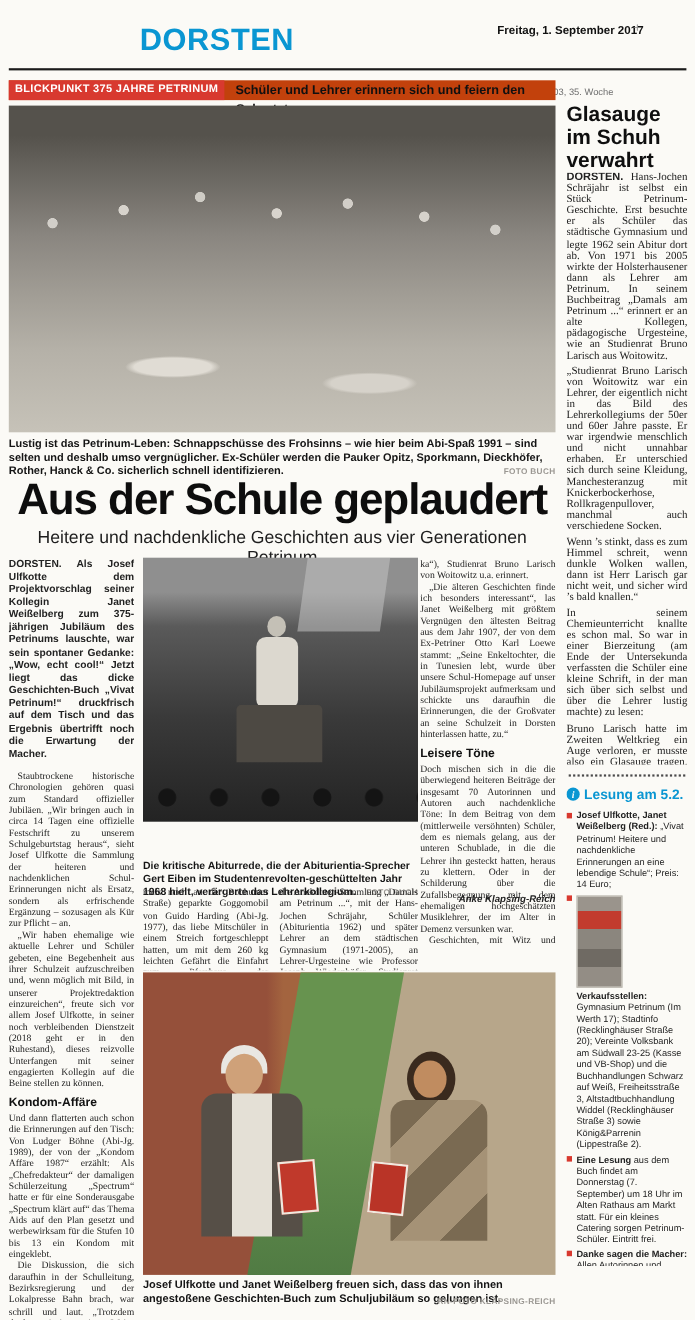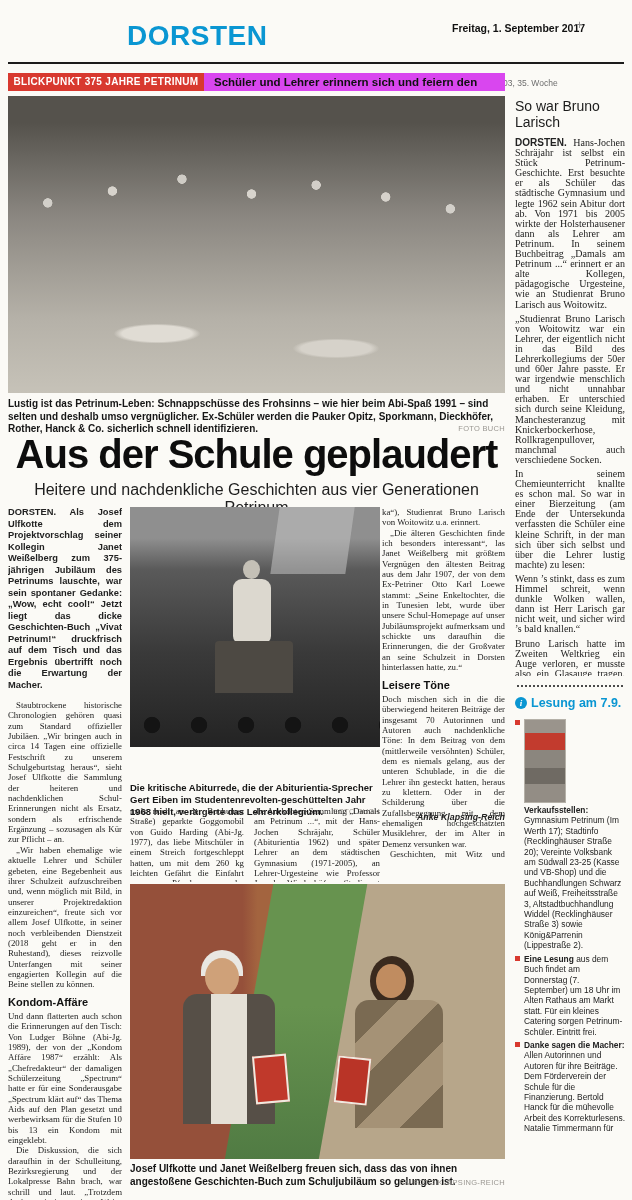--- a/index.html
+++ b/index.html
@@ -10,21 +10,21 @@
     font-family: "Liberation Sans", sans-serif; color:#1c1c1c;
   }
   
   .section-title { position:absolute; left:127px; top:20px; font-size:28px; font-weight:bold; letter-spacing:.5px; color:#0a96d2; }
   .dateblock { position:absolute; left:452px; top:22px; }
   .date-line { font-size:10.5px; font-weight:bold; color:#111; line-height:1.25; }
   .issue-line { font-size:8.5px; color:#6e6e6e; line-height:1.3;margin-top:43px; }
   .crop-mark { position:absolute; left:576px; top:18px; font-size:12px; color:#8a8a8a; }
   .header-rule { position:absolute; left:8px; top:62px; width:616px; height:2px; background:#1b1b1b; }
   
-  .topic-bar { position:absolute; left:8px; top:73px; width:497px; height:18px; background:#d946ef; }
+  .topic-bar { position:absolute; left:8px; top:73px; width:497px; height:18px; background:#c2410c; }
   .kicker-badge { position:absolute; left:0; top:0; width:196px; height:18px; background:#d8392f; color:#fff;
     font-size:10px; font-weight:bold; line-height:18px; text-align:center; letter-spacing:.3px; }
   .topic-bar-title { position:absolute; left:206px; top:0; font-size:11.5px; font-weight:bold; line-height:18px; color:#101010; }
   
   .photo { position:absolute; overflow:hidden; }
   .top-photo { left:8px; top:96px; width:497px; height:297px;
     background:
       radial-gradient(circle 8px at 8% 36%,  #d2cfc9 0 55%, transparent 62%),
       radial-gradient(circle 8px at 21% 32%, #d7d3cc 0 55%, transparent 62%),
       radial-gradient(circle 8px at 35% 28%, #cfccc5 0 55%, transparent 62%),
@@ -53,21 +53,21 @@
   .bp-man-body { position:absolute; left:14%; top:40%; width:92px; height:130px; border-radius:14px 14px 0 0;
     background: linear-gradient(90deg,#564f47 0 30%, #e4e0d6 30% 70%, #564f47 70% 100%); }
   .bp-woman-hair { position:absolute; left:64%; top:26%; width:44px; height:50px; border-radius:50%; background:#3a2a1e; }
   .bp-woman-head { position:absolute; left:65.5%; top:29%; width:30px; height:34px; border-radius:50%; background:#c08c60; }
   .bp-woman-body { position:absolute; left:60%; top:42%; width:88px; height:128px; border-radius:14px 14px 0 0;
     background: linear-gradient(135deg,#7a6a52 0 20%, #a59276 20% 40%, #7a6a52 40% 60%, #a59276 60% 80%, #7a6a52 80% 100%); }
   .bp-book-left { position:absolute; left:33%; top:62%; width:34px; height:48px; background:#c0392b; border:2px solid #efe9df; transform:rotate(-5deg); }
   .bp-book-right { position:absolute; left:55%; top:63%; width:33px; height:47px; background:#b93427; border:2px solid #efe9df; transform:rotate(6deg); }
   
   .caption { position:absolute; font-size:10px; line-height:12.5px; font-weight:bold; color:#151515; }
-  .credit { font-size:7.5px; font-weight:normal; color:#9a9792; letter-spacing:.3px; }
+  .credit { font-size:7.5px; font-weight:bold; color:#9a9792; letter-spacing:.3px; }
   .top-caption { left:8px; top:398px; width:497px; }
   .top-credit { position:absolute; left:8px; top:424px; width:497px; text-align:right; }
   .mid-caption { left:130px; top:782px; width:250px; font-size:9.5px; line-height:12px; }
   .mid-credit { position:absolute; right:0; bottom:0; }
   .bottom-caption { left:130px; top:1163px; width:375px; }
   .bottom-credit { position:absolute; right:0; top:14px; }
   
   .headline { position:absolute; left:8px; top:432px; width:497px; text-align:center;
     font-size:40px; font-weight:bold; letter-spacing:-1px; color:#0d0d0d; }
   .subhead { position:absolute; left:8px; top:481px; width:497px; text-align:center; font-size:16px; color:#1d1d1d; }
@@ -177,33 +177,37 @@
     <div class="bp-woman-body"></div>
     <div class="bp-book-left"></div>
     <div class="bp-book-right"></div>
   </div>
   <div class="caption bottom-caption">
     <span>Josef Ulfkotte und Janet Weißelberg freuen sich, dass das von ihnen angestoßene Geschichten-Buch zum Schuljubiläum so gelungen ist.</span>
     <span class="credit bottom-credit">RN-FOTO KLAPSING-REICH</span>
   </div>
 
   <aside class="sidebar">
-    <div class="sb-sub">So war Bruno Larisch</div>
+    <h2 class="sb-title">Glasauge im Schuh verwahrt</h2>
     <div class="sb-body">
       <p><span class="sb-lead">DORSTEN.</span> <span>Hans-Jochen Schräjahr ist selbst ein Stück Petrinum-Geschichte. Erst besuchte er als Schüler das städtische Gymnasium und legte 1962 sein Abitur dort ab. Von 1971 bis 2005 wirkte der Holsterhausener dann als Lehrer am Petrinum. In seinem Buchbeitrag „Damals am Petrinum ...“ erinnert er an alte Kollegen, pädagogische Urgesteine, wie an Studienrat Bruno Larisch aus Woitowitz.</span></p>
       <p>„Studienrat Bruno Larisch von Woitowitz war ein Lehrer, der eigentlich nicht in das Bild des Lehrerkollegiums der 50er und 60er Jahre passte. Er war irgendwie menschlich und nicht unnahbar erhaben. Er unterschied sich durch seine Kleidung, Manchesteranzug mit Knickerbockerhose, Rollkragenpullover, manchmal auch verschiedene Socken.</p>
+      <p>Wenn ’s stinkt, dass es zum Himmel schreit, wenn dunkle Wolken wallen, dann ist Herr Larisch gar nicht weit, und sicher wird ’s bald knallen.“</p>
       <p>In seinem Chemieunterricht knallte es schon mal. So war in einer Bierzeitung (am Ende der Untersekunda verfassten die Schüler eine kleine Schrift, in der man sich über sich selbst und über die Lehrer lustig machte) zu lesen:</p>
-      <p>Wenn ’s stinkt, dass es zum Himmel schreit, wenn dunkle Wolken wallen, dann ist Herr Larisch gar nicht weit, und sicher wird ’s bald knallen.“</p>
       <p>Bruno Larisch hatte im Zweiten Weltkrieg ein Auge verloren, er musste also ein Glasauge tragen. In den 50er- und 60er Jahren mussten auf Klassenfahrten die Lehrer mit den Schülern häufig in einem großen Schlafsaal schlafen. Die Habseligkeiten waren im Rucksack, der neben dem Bett stand. Damit Larisch am nächsten Morgen sein Glasauge sicher wiederfand, deponierte er es vor dem Zubettgehen in einem seiner Schuhe.“</p>
     </div>
     <div class="dots-divider"></div>
     <div class="infobox">
       <div class="ib-head">
         <span class="info-icon">i</span>
-        <span>Lesung am 7.9.</span>
+        <span>Lesung am 5.2.</span>
+      </div>
+      <div class="info-item">
+        <span class="info-lead">Josef Ulfkotte, Janet Weißelberg (Red.):</span>
+        <span>„Vivat Petrinum! Heitere und nachdenkliche Erinnerungen an eine lebendige Schule“; Preis: 14 Euro;</span>
       </div>
       <div class="info-item">
         <div class="cover-thumb"></div>
         <span class="info-lead">Verkaufsstellen:</span>
         <span>Gymnasium Petrinum (Im Werth 17); Stadtinfo (Recklinghäuser Straße 20); Vereinte Volksbank am Südwall 23-25 (Kasse und VB-Shop) und die Buchhandlungen Schwarz auf Weiß, Freiheitsstraße 3, Altstadtbuchhandlung Widdel (Recklinghäuser Straße 3) sowie König&amp;Parrenin (Lippestraße 2).</span>
       </div>
       <div class="info-item">
         <span class="info-lead">Eine Lesung</span>
         <span>aus dem Buch findet am Donnerstag (7. September) um 18 Uhr im Alten Rathaus am Markt statt. Für ein kleines Catering sorgen Petrinum-Schüler. Eintritt frei.</span>
       </div>

